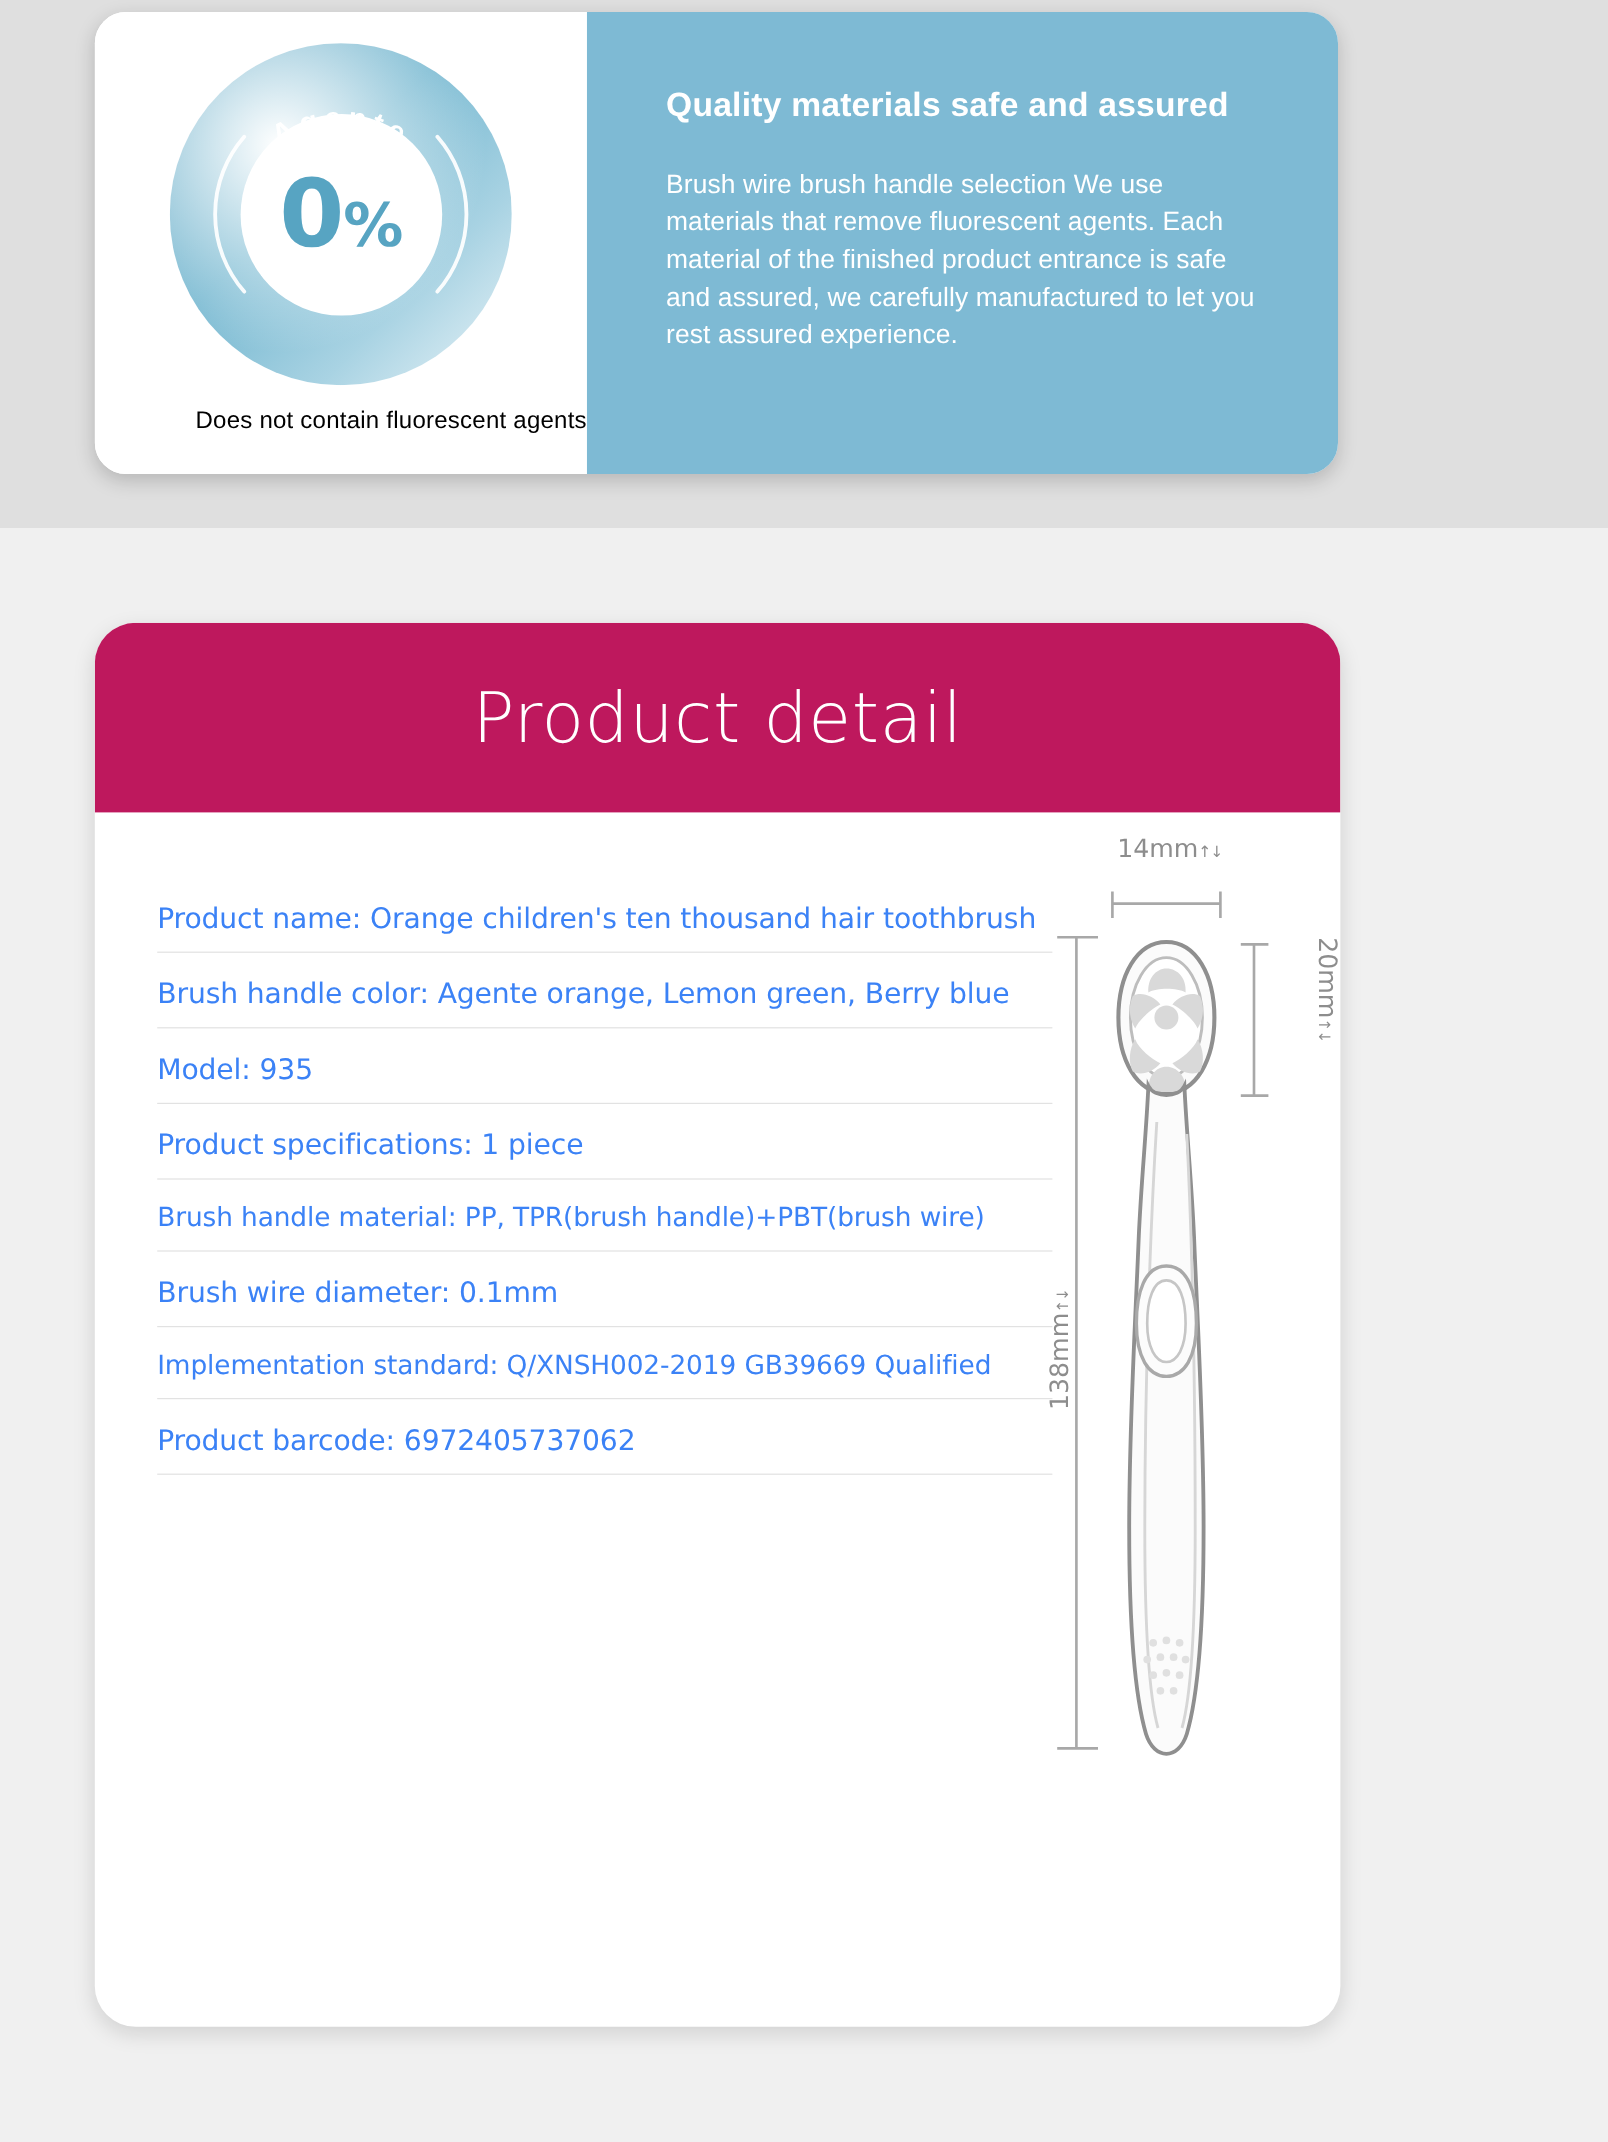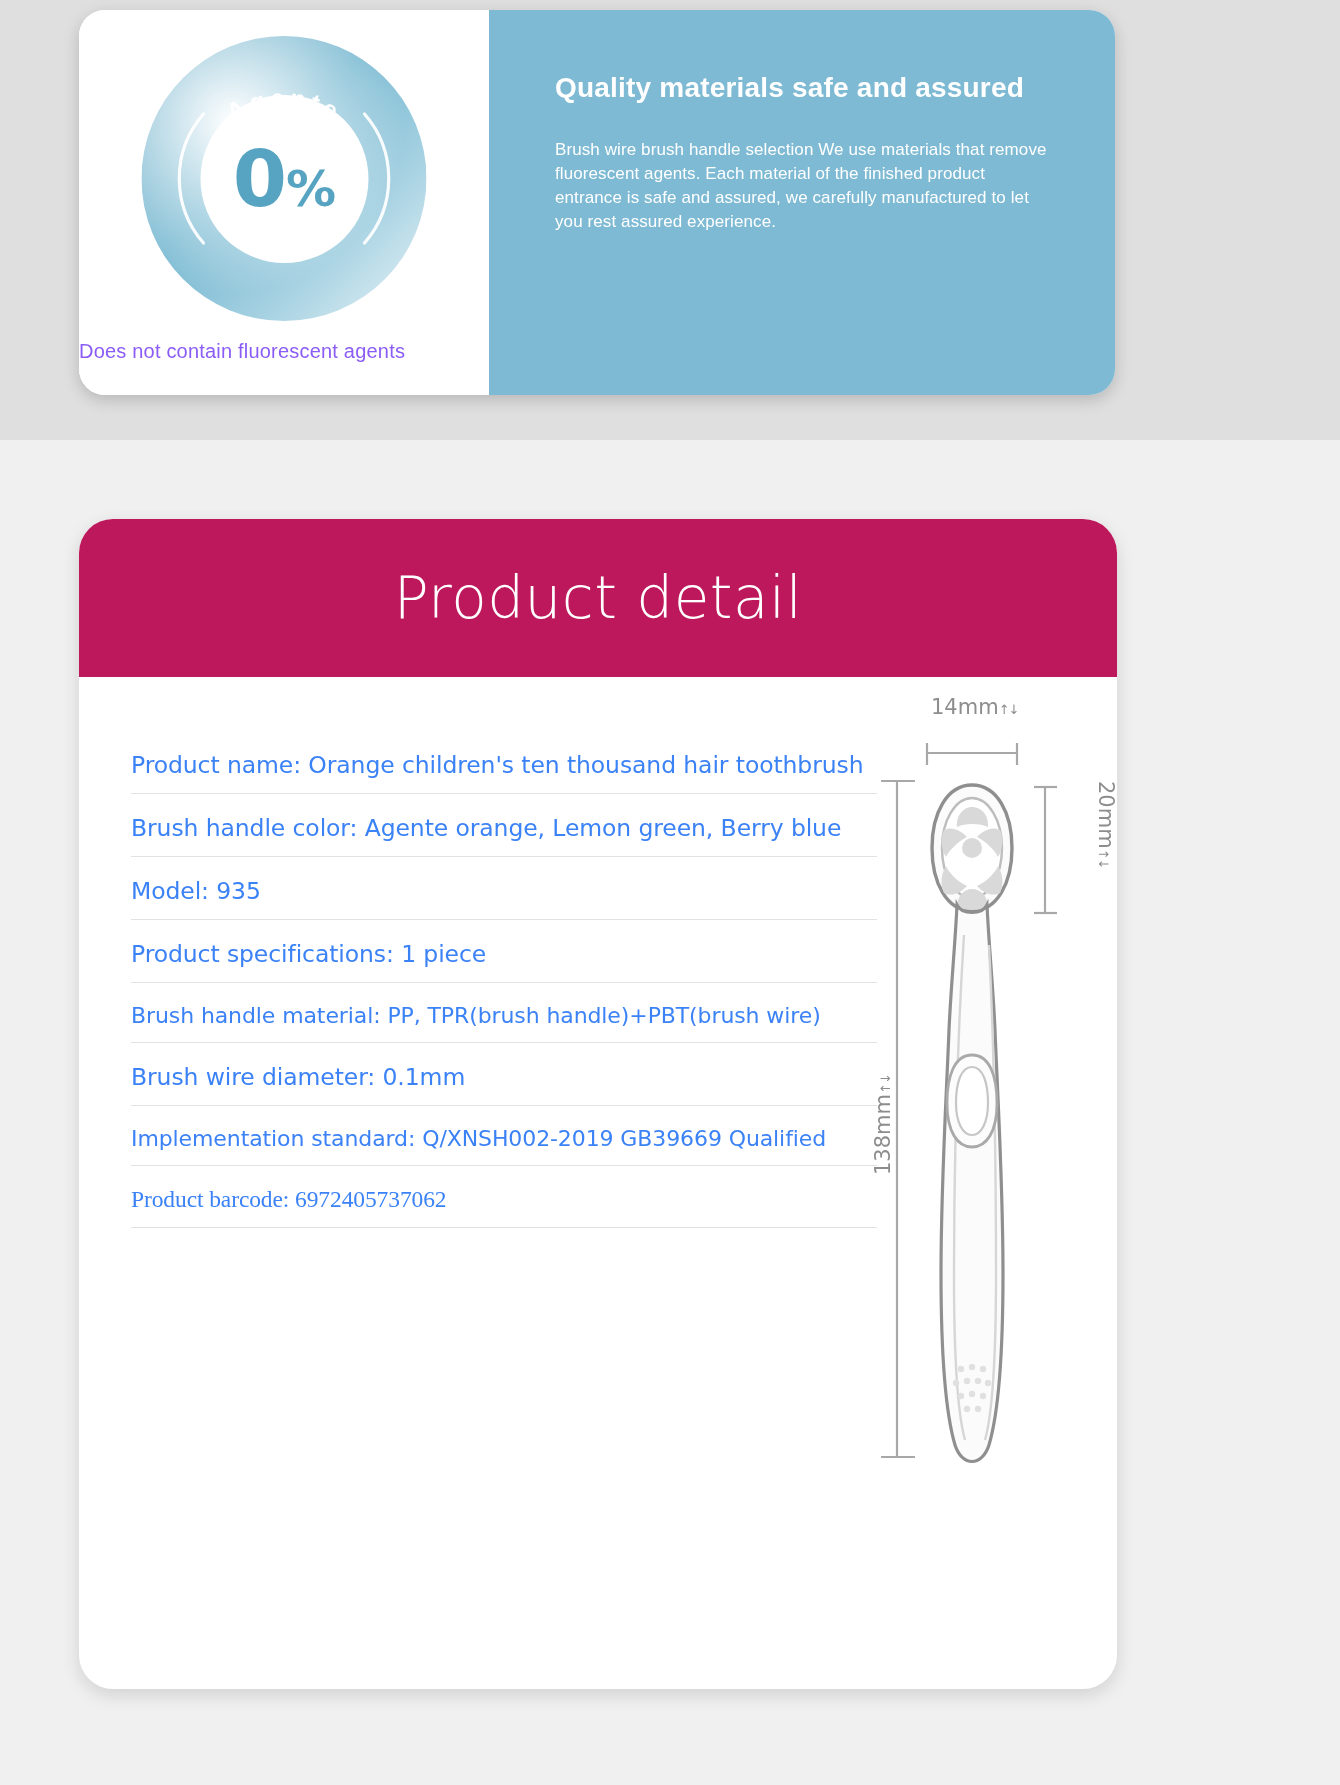--- a/index.html
+++ b/index.html
@@ -93,40 +93,40 @@
     font-family: "Liberation Sans", sans-serif;
     font-weight: 700;
   }
   .curve-top { font-size: 25px; letter-spacing: 4.2px; }
   .curve-bottom { font-size: 20px; letter-spacing: 2.4px; }
 
   .badge-caption {
     position: absolute;
     left: 0; right: 0;
     bottom: 32px;
-    text-align: left;
-    color: #8b5cf6;
+    text-align: right;
+    color: #000000;
     font-size: 20px;
     letter-spacing: .2px;
   }
 
   .text-pane {
     flex: 1 1 auto;
     background: #7ebad4;
     padding: 62px 58px 0 66px;
     color: #ffffff;
   }
   .quality-title {
     font-size: 28px;
     font-weight: 700;
     letter-spacing: .2px;
     margin-bottom: 34px;
   }
   .quality-body {
-    font-size: 17px;
+    font-size: 22px;
     line-height: 1.42;
     letter-spacing: .1px;
     max-width: 495px;
   }
 
   
   .section-detail {
     position: relative;
     width: 1340px;
     height: 1345px;
@@ -174,21 +174,21 @@
   .spec-row {
     border-bottom: 1.5px solid #e2e2e2;
     padding: 0 0 14px 0;
     margin-bottom: 20px;
     color: #3b82f6;
     font-size: 23.5px;
     letter-spacing: -.1px;
     white-space: nowrap;
     font-family: "DejaVu Sans", sans-serif;
   }
-  .spec-row:last-child { margin-bottom: 16px; font-family: Liberation Serif, serif; }
+  .spec-row:last-child { margin-bottom: 16px; }
   .spec-row.sm { font-size: 22px; }
 
   
   .diagram {
     position: absolute;
     left: 790px;
     top: 8px;
     width: 248px;
     height: 1000px;
   }

